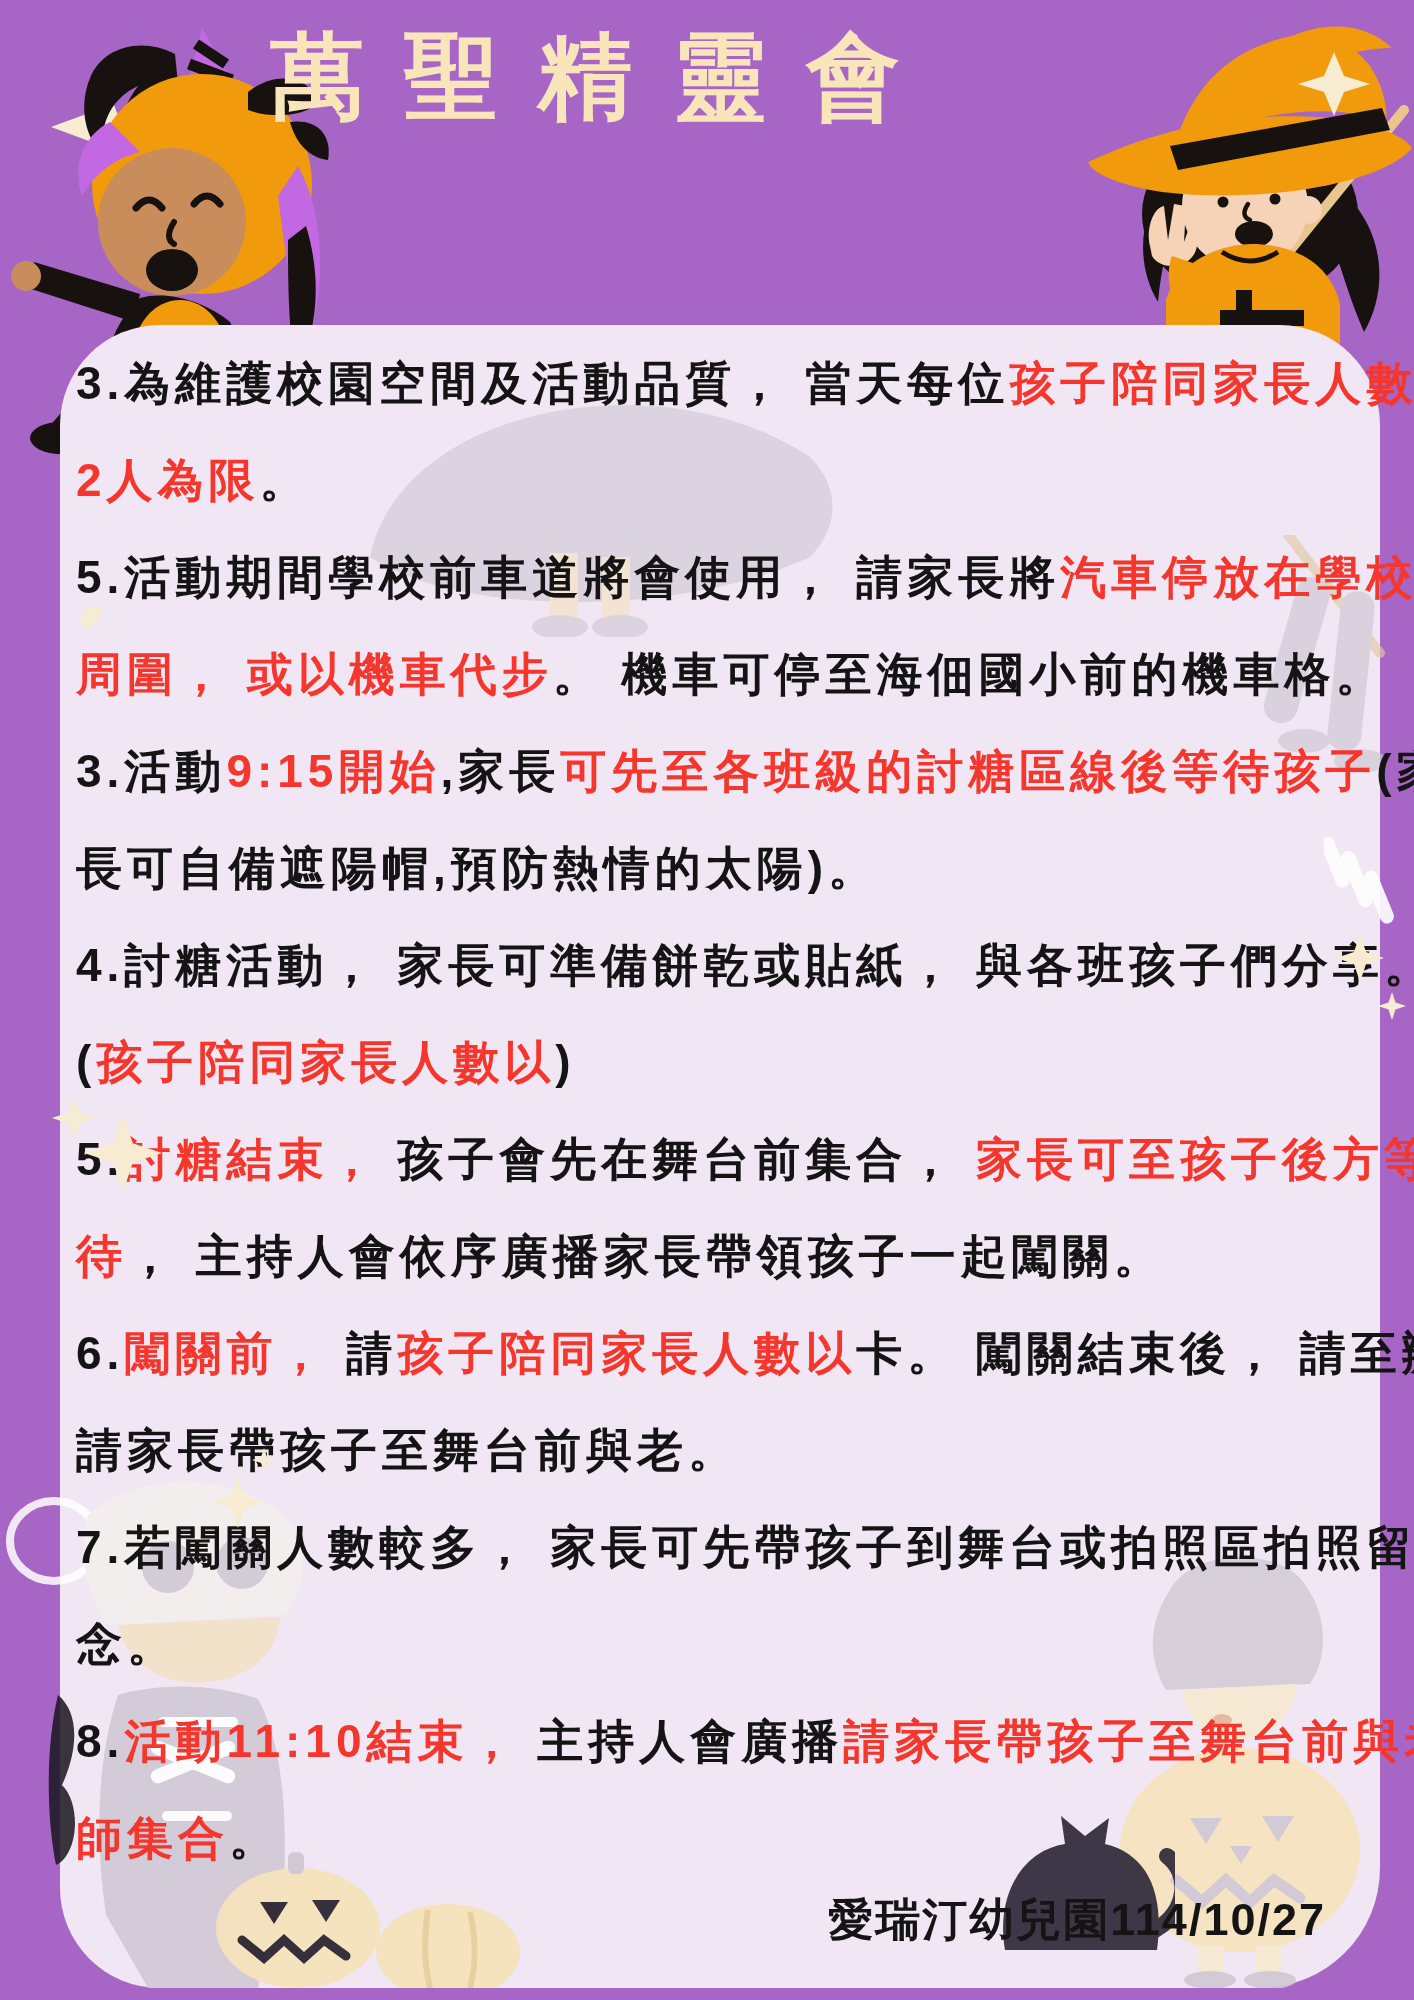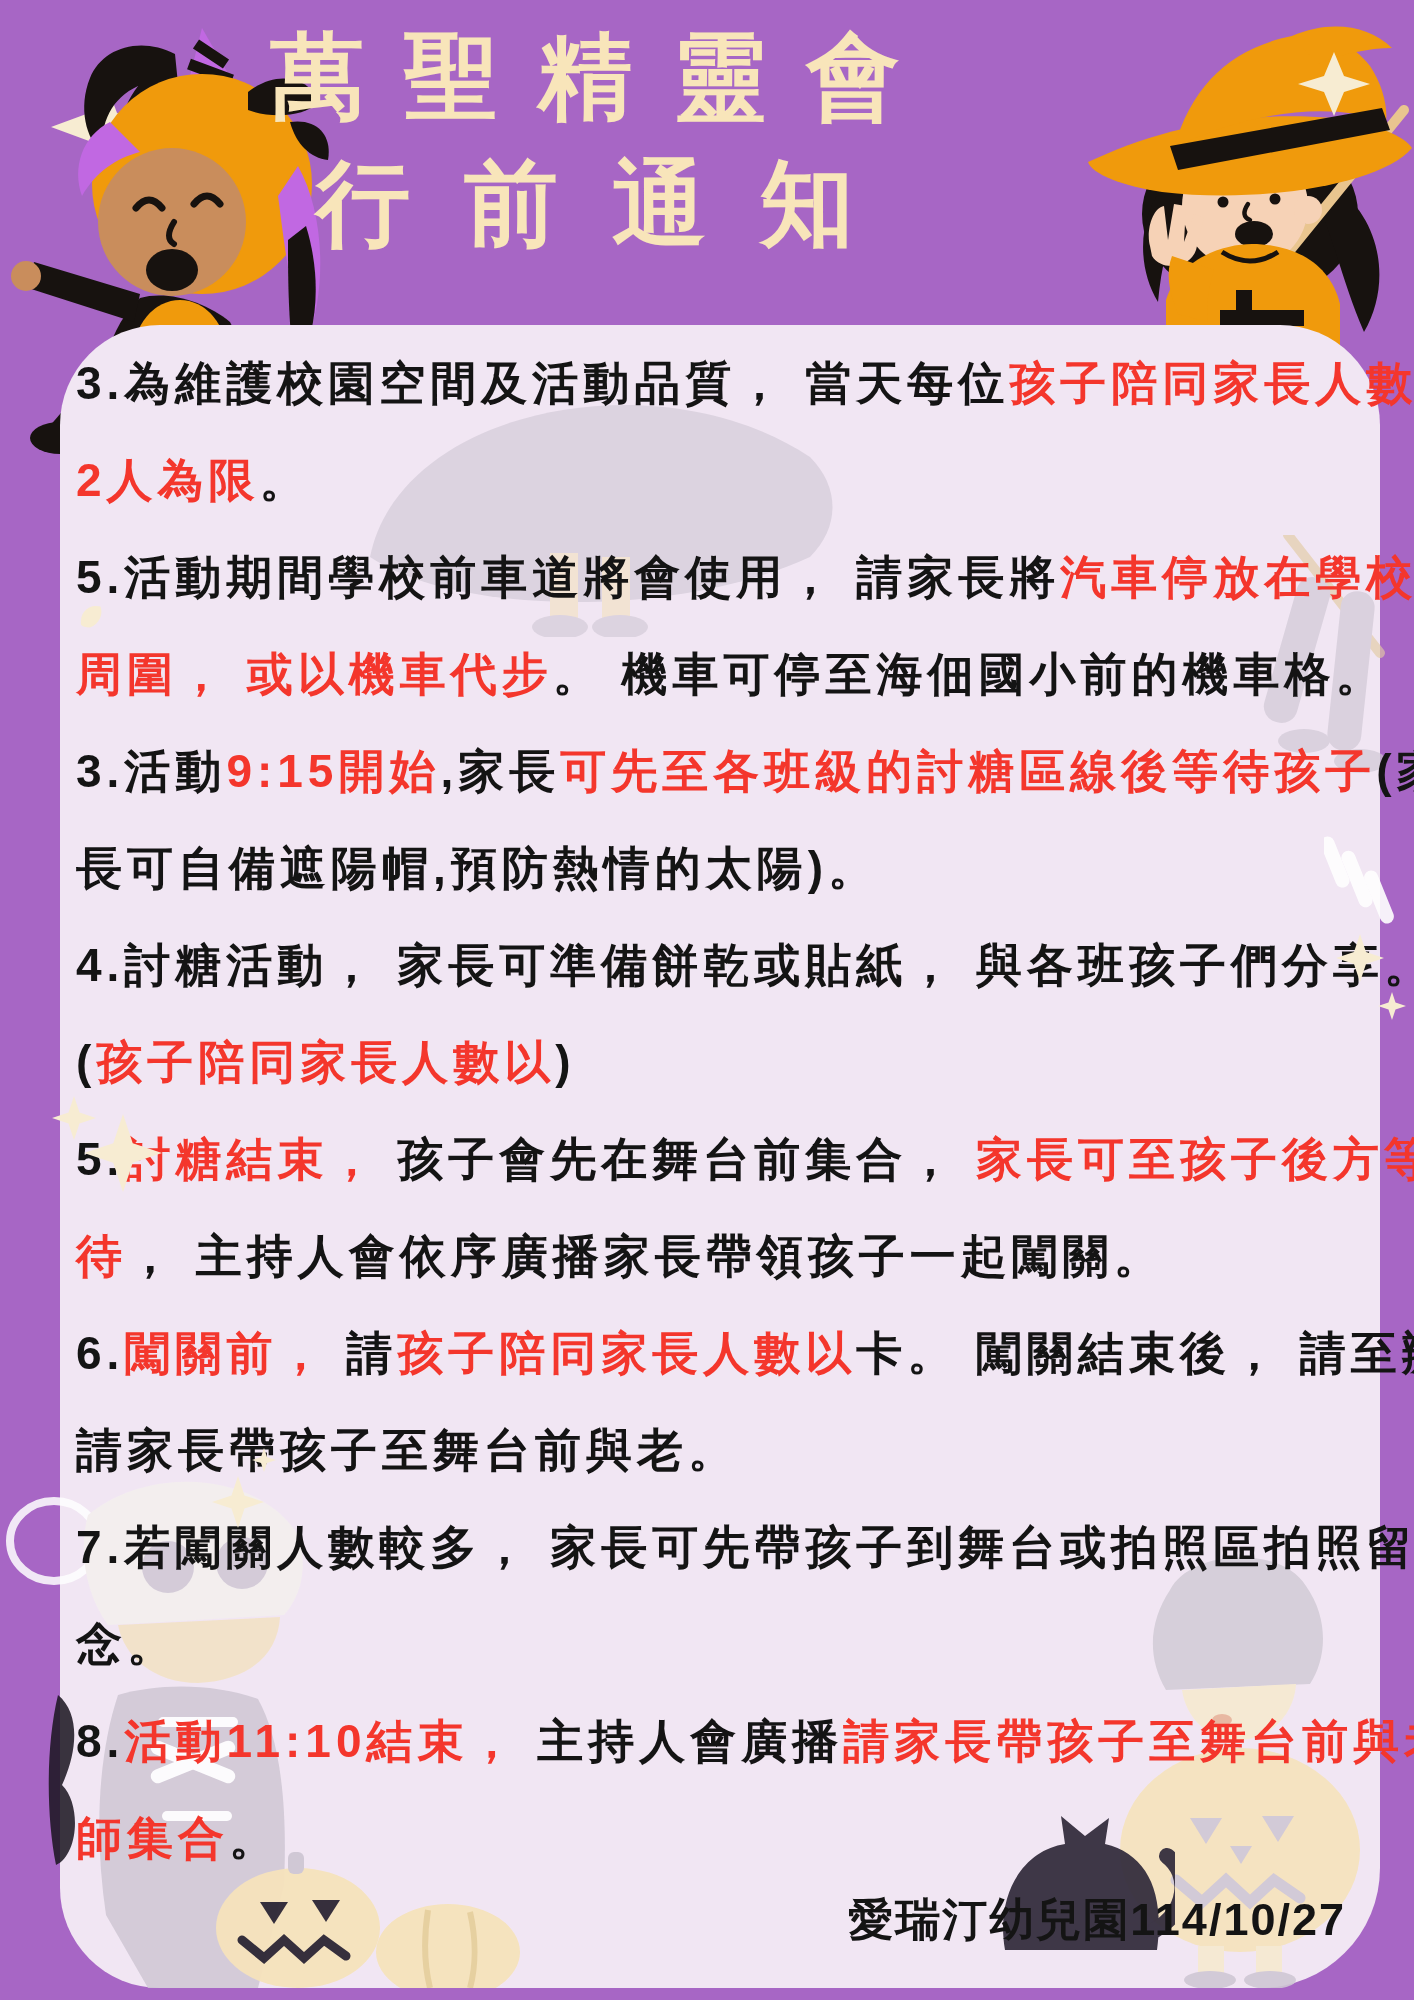--- a/index.html
+++ b/index.html
@@ -18,21 +18,21 @@
          color:var(--cream);font-weight:bold;z-index:3;}
   .title .t1{font-size:94px;line-height:1.05;letter-spacing:40px;padding-left:40px;}
   .title .t2{font-size:94px;line-height:1.05;letter-spacing:54px;padding-left:54px;margin-top:28px;}
   
   .card{position:absolute;left:60px;top:325px;width:1320px;height:1663px;
         background:var(--card);border-radius:100px 100px 120px 100px;z-index:2;}
   .lines{position:absolute;left:16px;top:10px;z-index:5;}
   .line{height:97px;line-height:97px;font-size:46px;font-weight:bold;
         letter-spacing:5px;color:var(--ink);white-space:nowrap;}
   .line .red{color:var(--red);}
-  .footer{position:absolute;right:34px;bottom:38px;z-index:5;font-size:45px;
+  .footer{position:absolute;right:54px;bottom:38px;z-index:5;font-size:45px;
           font-weight:bold;letter-spacing:2px;color:var(--ink);}
   .wm{position:absolute;z-index:1;}
   .char{position:absolute;z-index:1;}
   .spark{position:absolute;z-index:2;}
 </style>
 </head>
 <body>
 
 <svg class="char" style="left:-10px;top:26px;" width="340" height="430" viewBox="0 0 340 430">
   <path d="M113 49 L127 87 L165 101 L127 115 L113 153 L99 115 L61 101 L99 87 Z" fill="#f7ecd2"></path>
@@ -173,21 +173,20 @@
       <div class="line"><span class="seg">念。</span></div>
       <div class="line"><span class="seg">8.</span><span class="seg red">活動11:10結束，</span><span class="seg"> 主持人會廣播</span><span class="seg red">請家長帶孩子至舞台前與老</span></div>
       <div class="line"><span class="seg red">師集合</span><span class="seg">。</span></div>
     </div>
 
   <div class="footer">愛瑞汀幼兒園114/10/27</div>
 </div>
 
 <div class="title">
   <div class="t1">萬聖精靈會</div>
-  <div class="t2">行前通知</div>
 </div>
 
 <svg class="spark" style="left:52px;top:1096px;z-index:3;" width="44" height="44" viewBox="0 0 40 40">
     <path d="M20 0 L25 15 L40 20 L25 25 L20 40 L15 25 L0 20 L15 15 Z" fill="#f7ecd2"></path>
   </svg>
 <svg class="spark" style="left:84px;top:1114px;z-index:3;" width="78" height="78" viewBox="0 0 40 40">
     <path d="M20 0 L25 15 L40 20 L25 25 L20 40 L15 25 L0 20 L15 15 Z" fill="#f7ecd2"></path>
   </svg>
 <svg class="spark" style="left:212px;top:1476px;z-index:3;" width="52" height="52" viewBox="0 0 40 40">
     <path d="M20 0 L25 15 L40 20 L25 25 L20 40 L15 25 L0 20 L15 15 Z" fill="#f7ecd2"></path>

